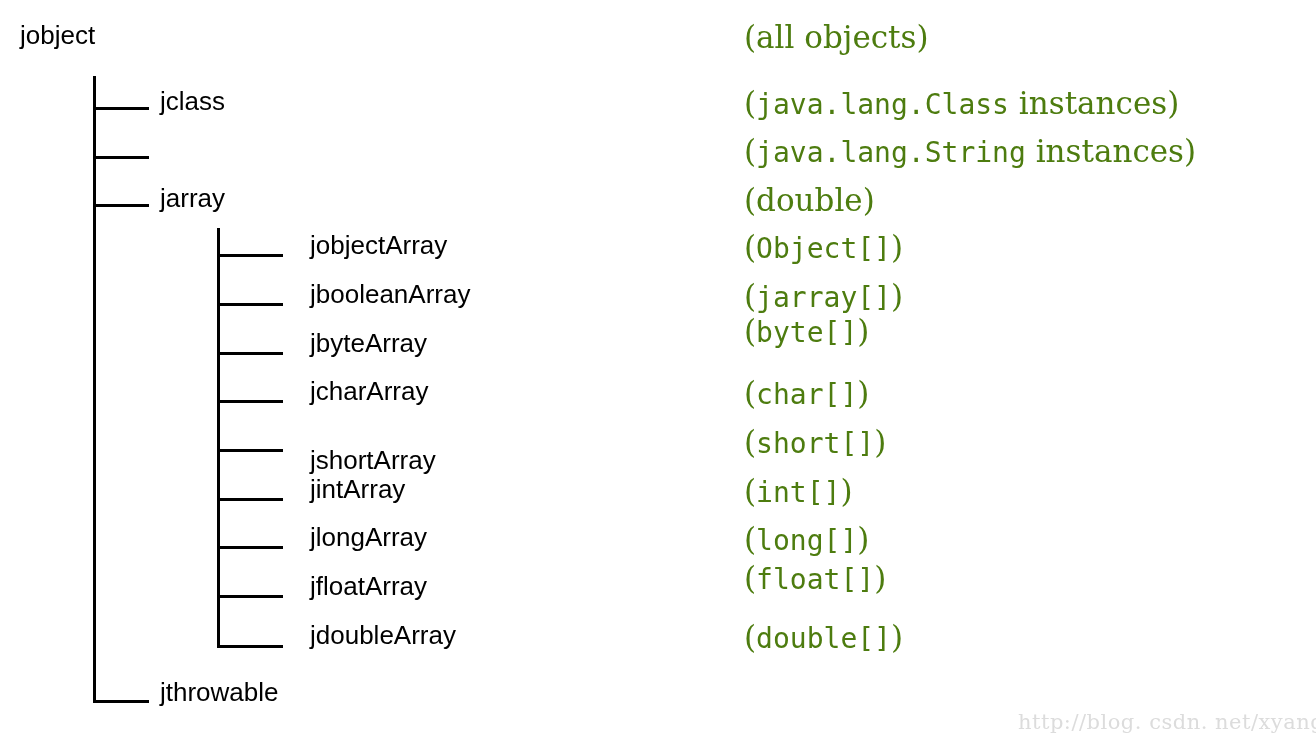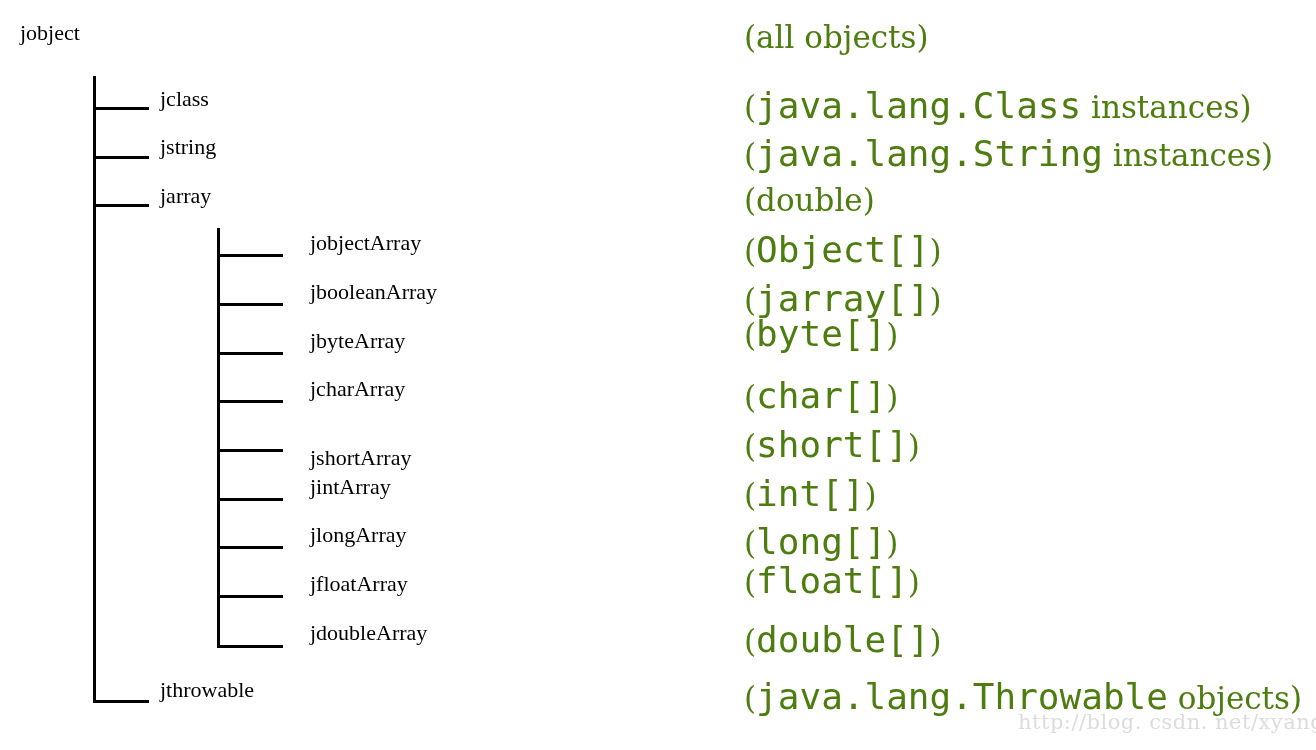--- a/index.html
+++ b/index.html
@@ -31,36 +31,36 @@
     width: 3px;
   }
   .branch {
     position: absolute;
     background: #000000;
     height: 3px;
   }
   .node-label {
     position: absolute;
     white-space: nowrap;
-    font-family: Liberation Serif, serif;
-    font-size: 22px;
+    font-family: Liberation Sans, sans-serif;
+    font-size: 26px;
     line-height: 1;
     color: #000000;
   }
   .desc {
     position: absolute;
     white-space: nowrap;
     font-family: "DejaVu Serif", serif;
     font-size: 31px;
     line-height: 1;
     color: #4d7c0f;
   }
   .desc .code {
     font-family: "DejaVu Sans Mono", monospace;
-    font-size: 36px;
+    font-size: 28px;
   }
   .desc .prose {
     font-family: "DejaVu Serif", serif;
     font-size: 31px;
   }
 
   
   #watermark {
     position: absolute;
     left: 1018px;
@@ -88,21 +88,20 @@
   <div class="branch" style="left:93px; top:107px; width:56px;"></div>
   <div class="branch" style="left:93px; top:156px; width:56px;"></div>
   <div class="branch" style="left:93px; top:204px; width:56px;"></div>
   <div class="branch" style="left:93px; top:700px; width:56px;"></div>
 
   <div class="node-label" style="left:160px; top:88px;">jclass</div>
   <div class="desc" style="left:744px; top:88px;">
     <span class="prose">(</span><span class="code">java.lang.Class</span><span class="prose"> instances)</span>
   </div>
 
-  <div class="node-label" style="left:160px; top:136px;">jstring</div>
   <div class="desc" style="left:744px; top:136px;">
     <span class="prose">(</span><span class="code">java.lang.String</span><span class="prose"> instances)</span>
   </div>
 
   <div class="node-label" style="left:160px; top:185px;">jarray</div>
   <div class="desc" style="left:744px; top:185px;">
     <span class="prose">(double)</span>
   </div>
 
   <div class="trunk" style="left:217px; top:228px; height:420px;"></div>
@@ -156,19 +155,16 @@
   <div class="desc" style="left:744px; top:563px;">
     <span class="prose">(</span><span class="code">float[]</span><span class="prose">)</span>
   </div>
 
   <div class="node-label" style="left:310px; top:622px;">jdoubleArray</div>
   <div class="desc" style="left:744px; top:622px;">
     <span class="prose">(</span><span class="code">double[]</span><span class="prose">)</span>
   </div>
 
   <div class="node-label" style="left:160px; top:679px;">jthrowable</div>
-  <div class="desc" style="left:744px; top:679px;">
-    <span class="prose">(</span><span class="code">java.lang.Throwable</span><span class="prose"> objects)</span>
-  </div>
 
   <div id="watermark">http://blog. csdn. net/xyang81</div>
 
 </div>
 
 </body></html>

